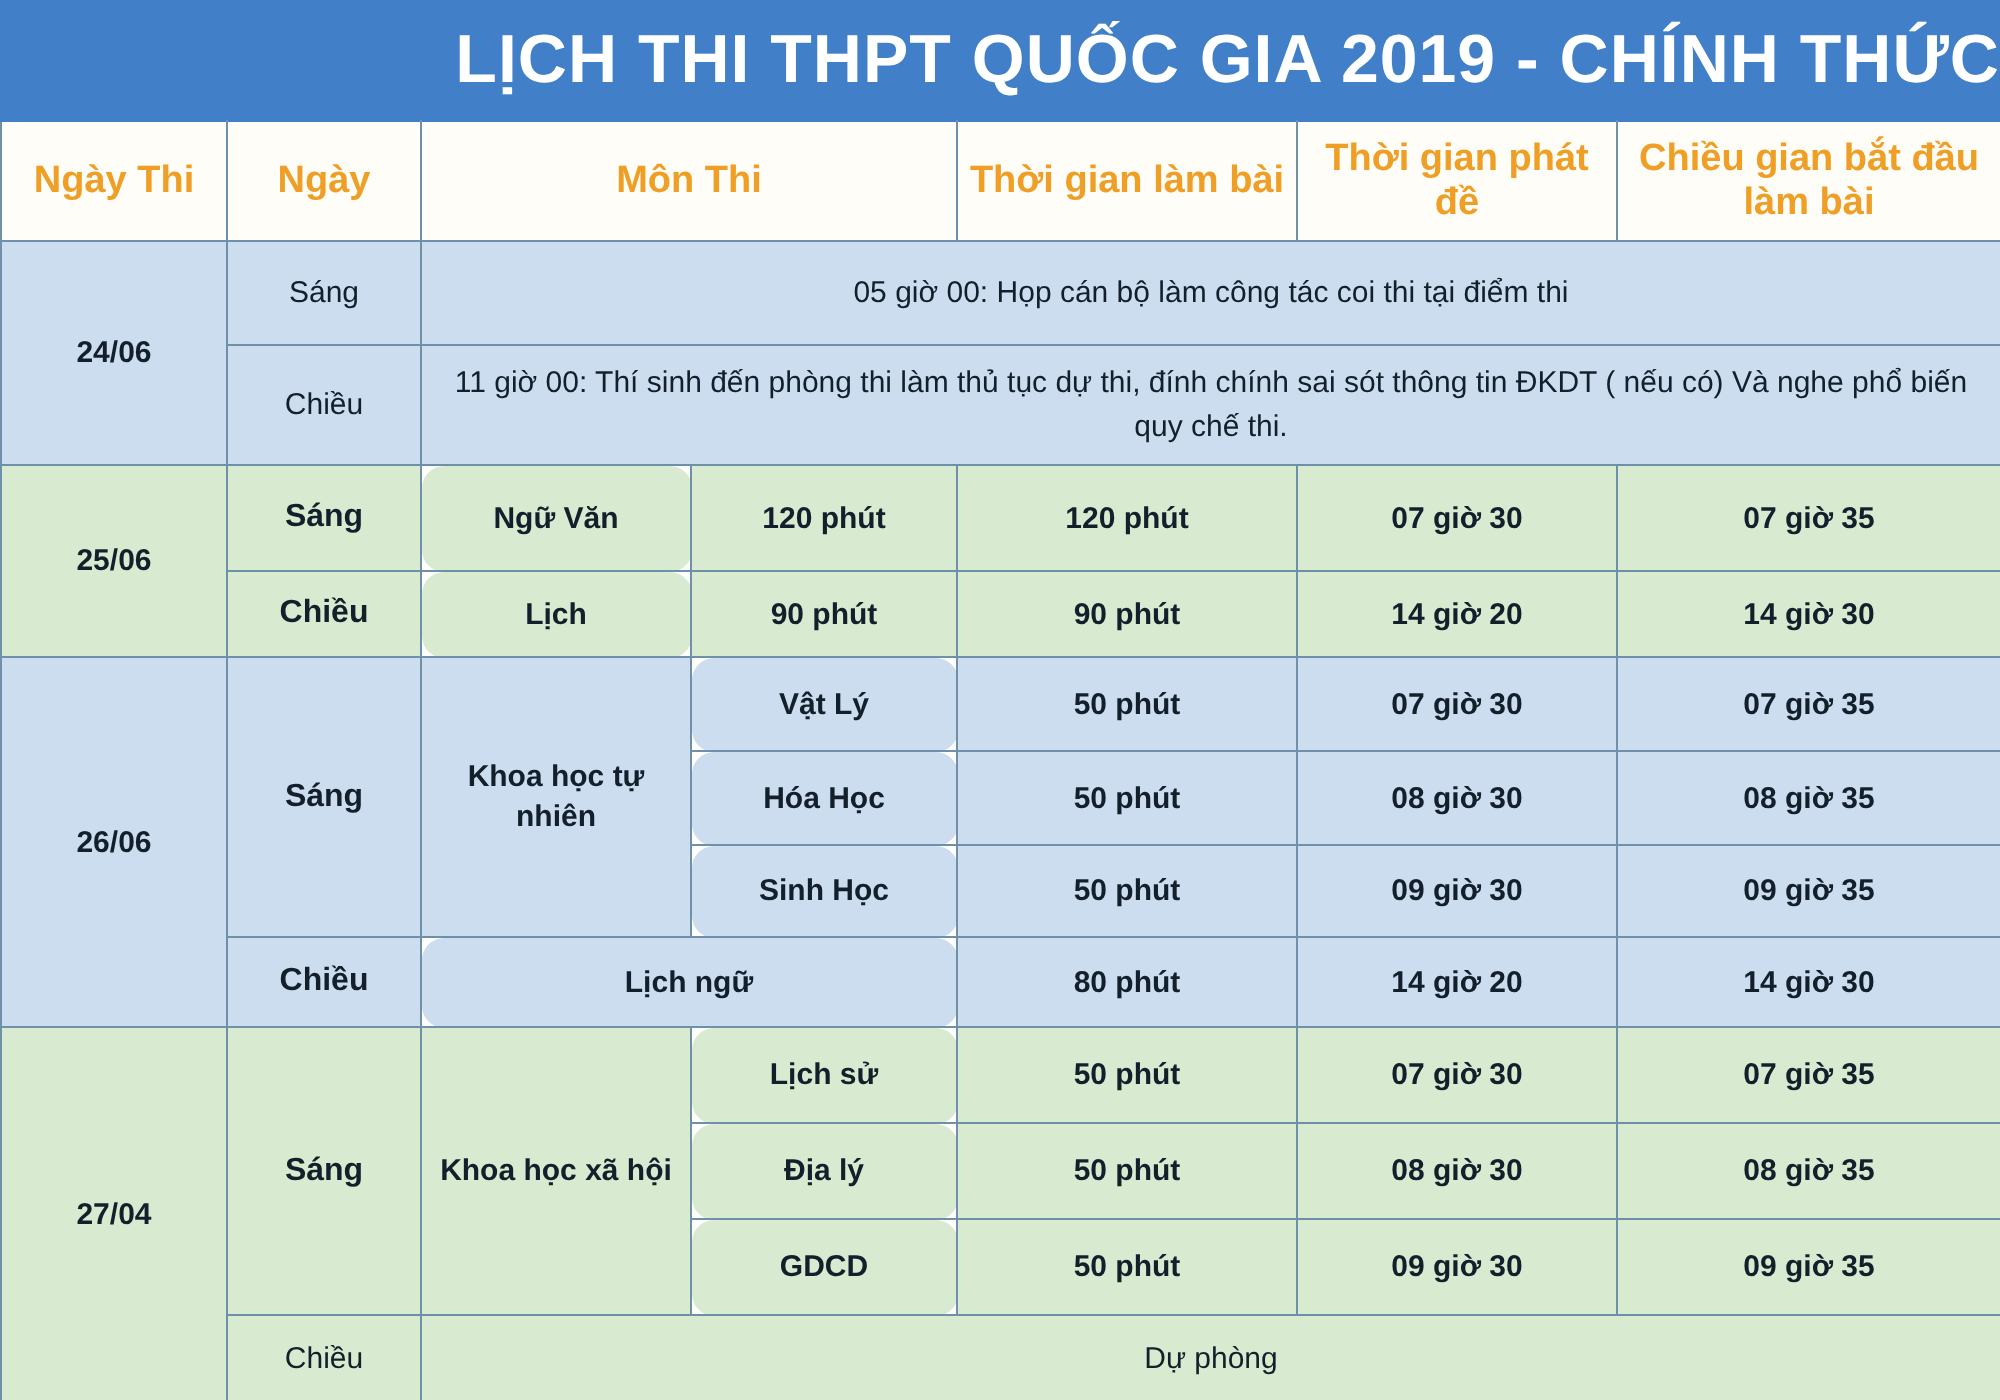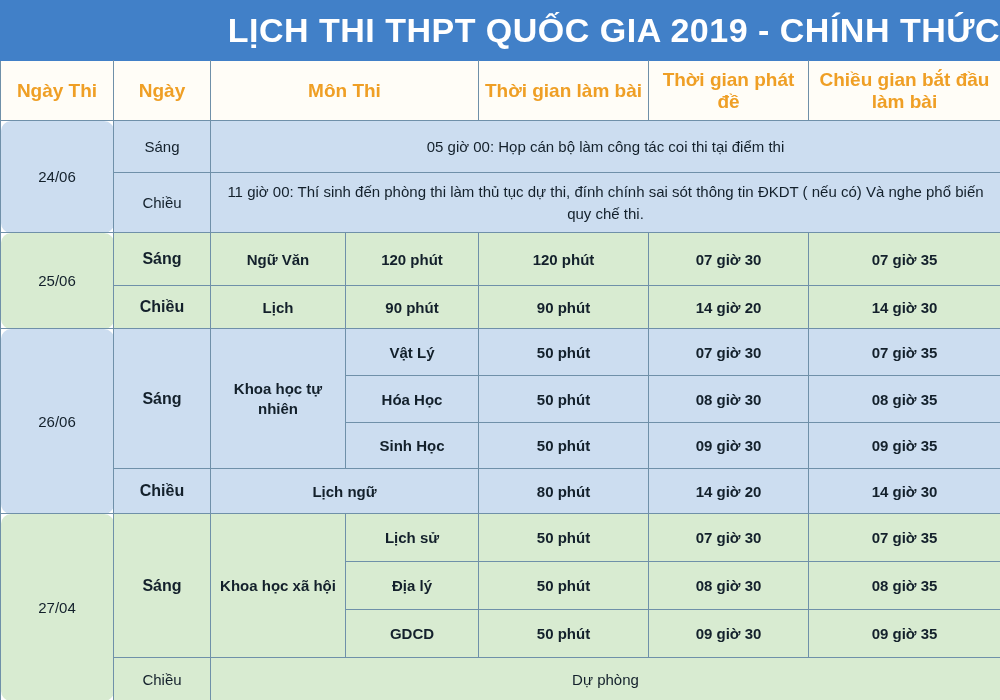--- a/index.html
+++ b/index.html
@@ -50,30 +50,30 @@
     font-size:19px;
     line-height:1.12;
     height:60px;
     border-top:1px solid #4180c8;
   }
   
   .band-blue  td{background:#ccddf0;}
   .band-green td{background:#d8ebd1;}
 
   .daycell{
-    font-size:23px;font-weight:normal;color:#0d1a24;border-radius:10px;
+    font-size:23px;font-weight:bold;color:#0d1a24;
   }
   .sess{font-size:15px;}
   .sess.bold{font-weight:bold;font-size:16px;}
   .note{
     font-size:15px;font-weight:normal;line-height:1.45;
     padding:6px 10px;
   }
   .subjgrp{font-size:16px;font-weight:bold;line-height:1.3;margin-top:44px;}
-  .subj{font-size:16px;font-weight:bold;}
+  .subj{font-size:16px;font-weight:bold;border-radius:11px;}
   .dur{font-size:16px;font-weight:bold;}
   .time{font-size:16px;font-weight:bold;}
   .plain{font-size:15px;font-weight:normal;}
 </style>
 </head>
 <body>
 
 <div id="sheet">
 
   <div id="title-banner">

